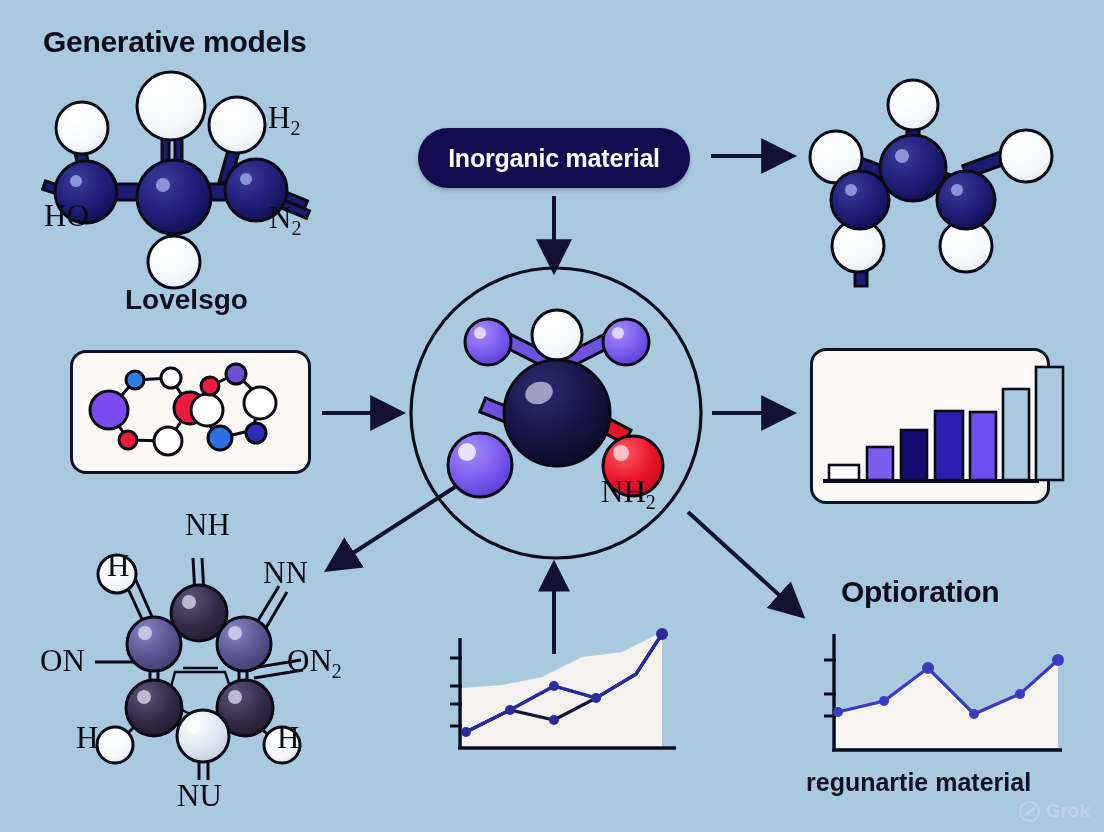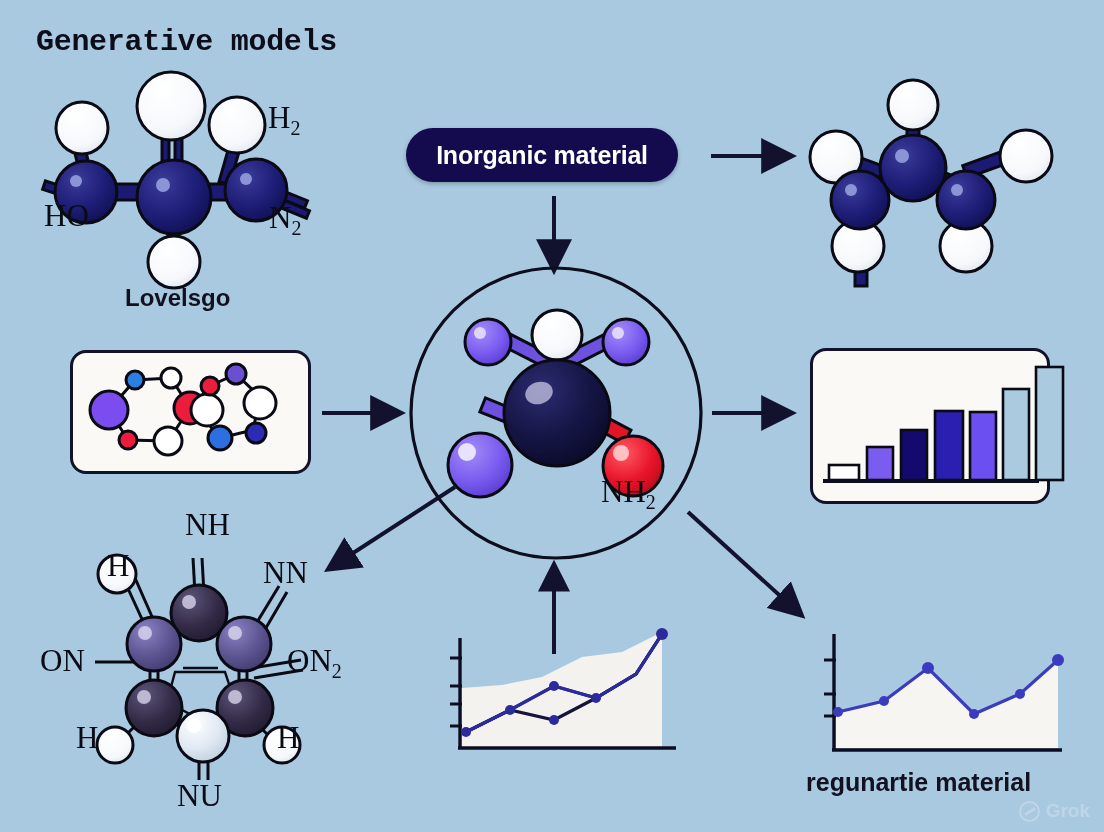--- a/index.html
+++ b/index.html
@@ -10,21 +10,21 @@
     overflow:hidden;
     position:relative;
   }
   #stage{position:absolute;left:0;top:0;width:1104px;height:832px;}
   .abs{position:absolute;}
   .hdr{
     font-weight:bold;color:#0d0d1a;letter-spacing:-0.3px;
     white-space:nowrap;
   }
   .h-lg{font-size:30px;}
-  .cap{font-weight:bold;font-size:24px;color:#11111f;white-space:nowrap;}
+  .cap{font-weight:bold;font-size:28px;color:#11111f;white-space:nowrap;}
   .cap-sm{font-weight:bold;font-size:25px;color:#11111f;white-space:nowrap;}
   .pill{
     background:#140a4e;border-radius:30px;
     display:flex;align-items:center;justify-content:center;
     box-shadow:0 2px 4px rgba(0,0,0,.25);
   }
   .pill span{color:#ffffff;font-size:25px;font-weight:bold;letter-spacing:-0.2px;}
   .card{
     background:#faf9f6;border:3px solid #12122a;border-radius:16px;
   }
@@ -47,21 +47,21 @@
     content:"";position:absolute;left:3px;top:7px;width:12px;height:2.5px;
     background:#c3d7e8;transform:rotate(-32deg);
   }
   svg{display:block;overflow:visible;}
 </style>
 </head>
 <body>
 
 <div id="stage">
 
-  <div class="abs hdr h-lg" style="left:36px;top:25px;font-family:Liberation Mono, monospace;">Generative models</div>
+  <div class="abs hdr h-lg" style="left:43px;top:25px;">Generative models</div>
 
   <svg class="abs" style="left:30px;top:80px;" width="320" height="200">
     <defs>
       <radialGradient id="gNavy" cx="35%" cy="30%" r="75%">
         <stop offset="0%" stop-color="#3b3b99"></stop>
           <stop offset="60%" stop-color="#1e1e78"></stop>
           <stop offset="100%" stop-color="#101055"></stop>
       </radialGradient>
       <radialGradient id="gWhite" cx="38%" cy="28%" r="80%">
         <stop offset="0%" stop-color="#ffffff"></stop>
@@ -125,21 +125,21 @@
     <circle cx="166" cy="166" r="26" fill="url(#gWhite)" stroke="#0a0a14" stroke-width="3"></circle>
     <circle cx="113" cy="88" r="33" fill="url(#gNavy)" stroke="#0a0a14" stroke-width="3"></circle>
     <circle cx="60" cy="120" r="29" fill="url(#gNavy)" stroke="#0a0a14" stroke-width="3"></circle>
     <circle cx="166" cy="120" r="29" fill="url(#gNavy)" stroke="#0a0a14" stroke-width="3"></circle>
     <circle cx="102" cy="76" r="7" fill="#9aa6e0" opacity=".85"></circle>
     <circle cx="51" cy="110" r="6" fill="#9aa6e0" opacity=".85"></circle>
     <circle cx="157" cy="110" r="6" fill="#9aa6e0" opacity=".85"></circle>
   </svg>
 
 
-  <div class="abs pill" style="left:406px;top:128px;width:272px;height:54px;">
+  <div class="abs pill" style="left:418px;top:128px;width:272px;height:60px;">
     <span>Inorganic material</span>
   </div>
 
   <svg class="abs" style="left:0;top:0;" width="1104" height="832">
     <defs>
       <marker id="ah" markerWidth="9" markerHeight="9" refX="7.2" refY="4.5" orient="auto">
         <path d="M0,0 L9,4.5 L0,9 Z" fill="#12122e"></path>
       </marker>
       <marker id="ah2" markerWidth="8" markerHeight="8" refX="6.4" refY="4" orient="auto">
         <path d="M0,0 L8,4 L0,8 Z" fill="#12122e"></path>
@@ -343,20 +343,21 @@
       <circle cx="26" cy="110" r="5"></circle>
       <circle cx="70" cy="88" r="5"></circle>
       <circle cx="114" cy="64" r="5"></circle>
       <circle cx="114" cy="98" r="5"></circle>
       <circle cx="156" cy="76" r="5"></circle>
       <circle cx="222" cy="12" r="6"></circle>
     </g>
   </svg>
 
 
+  <div class="abs hdr h-lg" style="left:841px;top:575px;">Optioration</div>
 
   <svg class="abs" style="left:810px;top:618px;" width="260" height="140">
     <polygon points="26,130 26,94 72,83 118,50 164,96 210,76 248,42 248,130" fill="#f6f5f2"></polygon>
     <g stroke="#0d0d22" stroke-width="3.4" fill="none">
       <line x1="24" y1="16" x2="24" y2="132"></line>
       <line x1="22" y1="132" x2="252" y2="132"></line>
     </g>
     <g stroke="#0d0d22" stroke-width="3">
       <line x1="14" y1="42" x2="26" y2="42"></line>
       <line x1="14" y1="76" x2="26" y2="76"></line>

